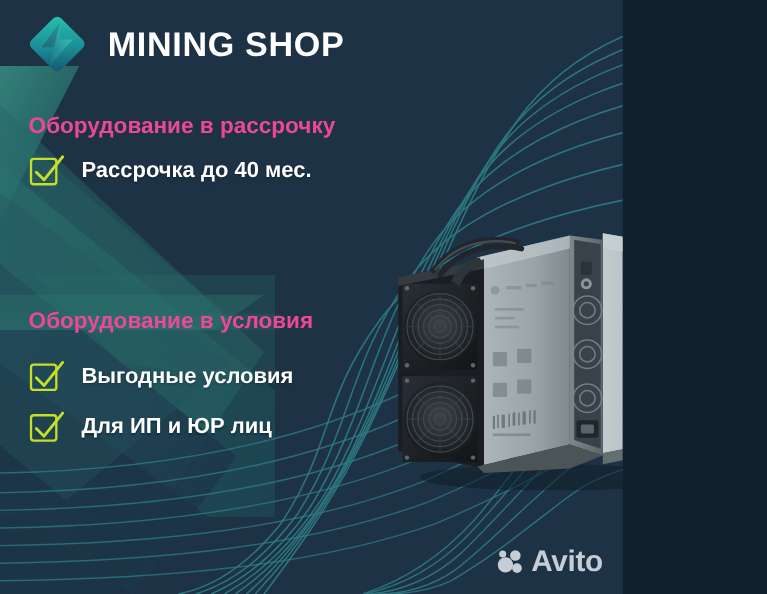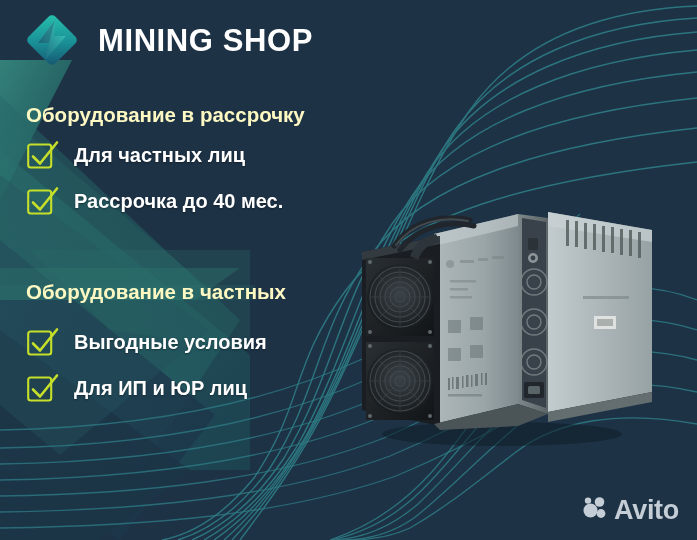--- a/index.html
+++ b/index.html
@@ -1,54 +1,54 @@
 <!DOCTYPE html>
 <html><head>
 <meta charset="utf-8">
 <style>
   html,body{margin:0;padding:0;background:#12202e;}
   #ad{
-    position:relative;width:697px;height:540px;overflow:hidden;
+    position:relative;width:566px;height:540px;overflow:hidden;
     background:#1d3245;
     font-family:"Liberation Sans","DejaVu Sans",sans-serif;
     user-select:none;
   }
   #ad .layer{position:absolute;inset:0;}
   #bg-svg,#wave-svg,#shapes-svg{position:absolute;left:0;top:0;width:697px;height:540px;}
 
   
   .header{position:absolute;left:24px;top:12px;display:flex;align-items:center;gap:18px;}
   .logo-mark{width:56px;height:56px;position:relative;}
   .brand{
     color:#ffffff;font-size:31px;font-weight:bold;letter-spacing:.6px;
     line-height:1;white-space:nowrap;
   }
 
   
   .block{position:absolute;left:26px;}
   .block-1{top:105px;}
   .block-2{top:282px;}
   .heading{
-    color:#fef9c3;font-size:20.5px;font-weight:bold;line-height:1;
+    color:#ec4899;font-size:20.5px;font-weight:bold;line-height:1;
     white-space:nowrap;margin:0 0 6px 0;
   }
   .bullets{margin:0;padding:0;list-style:none;}
   .bullet{display:flex;align-items:center;height:46px;gap:14px;}
   .check{width:34px;height:34px;position:relative;flex:0 0 34px;}
   .bullet-label{
     color:#ffffff;font-size:20px;font-weight:bold;line-height:1;white-space:nowrap;
     text-shadow:0 1px 2px rgba(0,0,0,.35);
   }
   .block-2 .heading{margin-bottom:16px;}
 
   
   #miner{position:absolute;left:352px;top:196px;width:300px;height:250px;}
 
   
-  .avito{position:absolute;right:18px;bottom:16px;display:flex;gap:7px;}
+  .avito{position:absolute;right:18px;bottom:16px;display:flex;align-items:center;gap:7px;}
   .avito-dots{width:24px;height:22px;position:relative;flex:0 0 24px;}
   .avito-word{color:#c5cdd6;font-size:27px;font-weight:bold;line-height:1;letter-spacing:-.3px;}
 </style>
 </head>
 <body>
 
 <div id="ad">
 
   <svg id="shapes-svg" class="layer" viewBox="0 0 697 540" preserveAspectRatio="none">
     <defs>
@@ -142,36 +142,27 @@
   <div class="block block-1">
     <div class="heading">Оборудование в рассрочку</div>
     <ul class="bullets">
       <li class="bullet">
         <span class="check">
           <svg width="34" height="34" viewBox="0 0 34 34" fill="none">
             <rect x="2.2" y="6.5" width="23" height="23" rx="2.5" stroke="#c6e02a" stroke-width="2.1"></rect>
             <path d="M7 18.5 L14 25.5 L31 4.5" stroke="#c6e02a" stroke-width="2.6" stroke-linecap="round" stroke-linejoin="round"></path>
           </svg>
         </span>
-        <span class="bullet-label">Для частных лиц</span>
-      </li>
-      <li class="bullet">
-        <span class="check">
-          <svg width="34" height="34" viewBox="0 0 34 34" fill="none">
-            <rect x="2.2" y="6.5" width="23" height="23" rx="2.5" stroke="#c6e02a" stroke-width="2.1"></rect>
-            <path d="M7 18.5 L14 25.5 L31 4.5" stroke="#c6e02a" stroke-width="2.6" stroke-linecap="round" stroke-linejoin="round"></path>
-          </svg>
-        </span>
         <span class="bullet-label">Рассрочка до 40 мес.</span>
       </li>
     </ul>
   </div>
 
   <div class="block block-2">
-    <div class="heading">Оборудование в частных</div>
+    <div class="heading">Оборудование в условия</div>
     <ul class="bullets">
       <li class="bullet">
         <span class="check">
           <svg width="34" height="34" viewBox="0 0 34 34" fill="none">
             <rect x="2.2" y="6.5" width="23" height="23" rx="2.5" stroke="#c6e02a" stroke-width="2.1"></rect>
             <path d="M7 18.5 L14 25.5 L31 4.5" stroke="#c6e02a" stroke-width="2.6" stroke-linecap="round" stroke-linejoin="round"></path>
           </svg>
         </span>
         <span class="bullet-label">Выгодные условия</span>
       </li>

